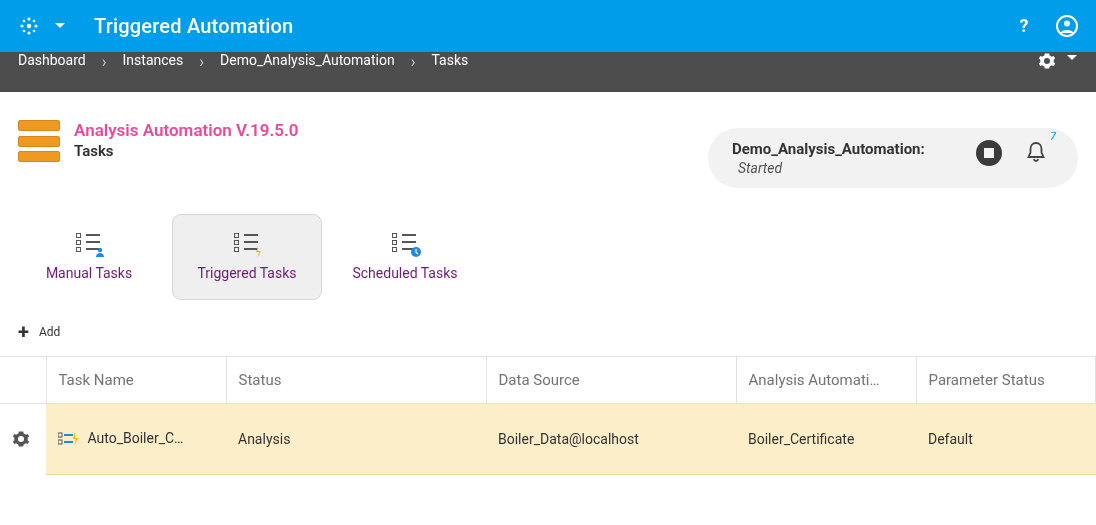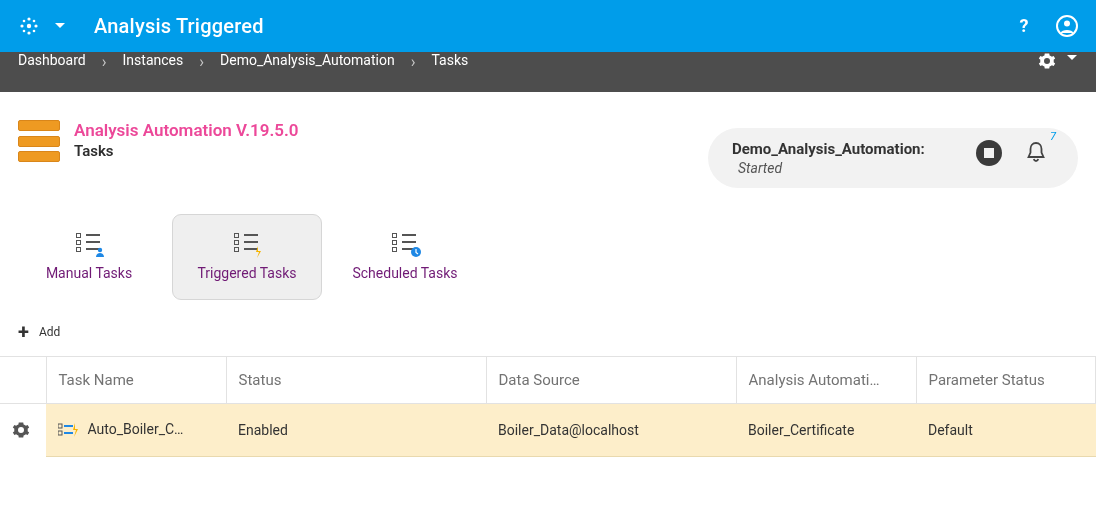--- a/index.html
+++ b/index.html
@@ -51,21 +51,21 @@
 
   
   .add-row { display:flex; align-items:center; padding:22px 18px 14px 18px; cursor:pointer; }
   .add-row .plus { font-size:20px; font-weight:700; color:#333; margin-right:10px; line-height:1; }
   .add-row .lbl { font-size:12px; color:#333; }
 
   
   .tbl { border-collapse:collapse; width:100%; }
   .tbl th { text-align:left; font-weight:400; color:#737373; font-size:15px; padding:14px 12px; border-top:1px solid #e2e2e2; border-bottom:1px solid #e2e2e2; border-right:1px solid #e2e2e2; background:#fff; white-space:nowrap; overflow:hidden; text-overflow:ellipsis; }
   .tbl th:first-child { width:46px; border-right:1px solid #e2e2e2; }
-  .tbl td { padding:17px 12px; font-size:14px; color:#333; background:#fdeeca; border-bottom:1px solid #e9d9ae; white-space:nowrap; overflow:hidden; text-overflow:ellipsis; }
+  .tbl td { padding:26px 12px; font-size:14px; color:#333; background:#fdeeca; border-bottom:1px solid #e9d9ae; white-space:nowrap; overflow:hidden; text-overflow:ellipsis; }
   .tbl td:first-child { background:#fff; width:46px; text-align:center; border-bottom:1px solid #fff;}
   .task-ic { display:inline-flex; vertical-align:middle; margin-right:6px; }
 
   svg { display:block; }
 </style>
 </head>
 <body>
 
 <div class="top-header">
   <span class="app-icon">
@@ -81,21 +81,21 @@
           <circle cx="5" cy="15" r="1.3"></circle>
           <circle cx="15" cy="15" r="1.3"></circle>
         </g>
       </svg>
   </span>
   <span class="chev">
     <svg width="12" height="12" viewBox="0 0 12 12">
         <path d="M1 3 L6 8 L11 3 Z" fill="#fff"></path>
       </svg>
   </span>
-  <span class="title">Analysis Triggered</span>
+  <span class="title">Triggered Automation</span>
   <span class="spacer"></span>
   <span class="hdr-icon">
     <svg width="20" height="20" viewBox="0 0 20 20">
         <text x="10" y="16" text-anchor="middle" font-size="18" font-weight="700" fill="#fff">?</text>
       </svg>
   </span>
   <span class="hdr-icon">
     <svg width="22" height="22" viewBox="0 0 22 22">
         <circle cx="11" cy="11" r="10" fill="none" stroke="#fff" stroke-width="2"></circle>
         <circle cx="11" cy="8.5" r="3" fill="#fff"></circle>
@@ -258,19 +258,19 @@
                 <rect x="0" y="1" width="4" height="4" fill="none" stroke="#555"></rect>
                 <rect x="0" y="8" width="4" height="4" fill="none" stroke="#555"></rect>
                 <rect x="6" y="2" width="9" height="2" fill="#1e88e5"></rect>
                 <rect x="6" y="9" width="9" height="2" fill="#1e88e5"></rect>
                 <path d="M17 0 L15 7 H18 L16 14 L20 6 H17 Z" fill="#f5b400"></path>
               </g>
             </svg>
         </span>
         <span>Auto_Boiler_C…</span>
       </td>
-      <td>Enabled</td>
+      <td>Analysis</td>
       <td>Boiler_Data@localhost</td>
       <td>Boiler_Certificate</td>
       <td>Default</td>
     </tr>
   </tbody>
 </table>
 
 </body></html>

